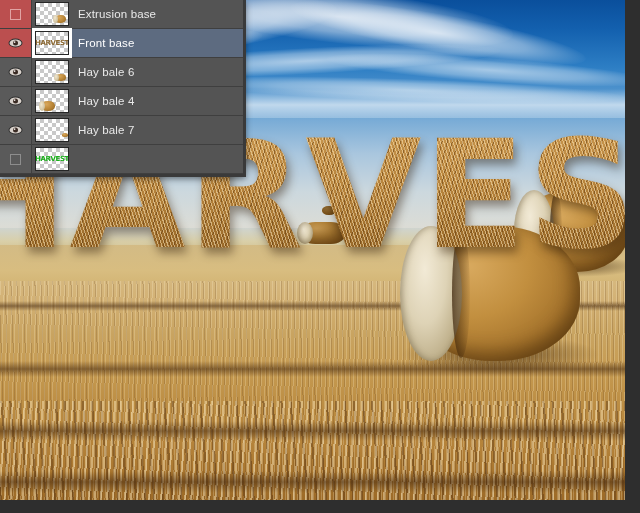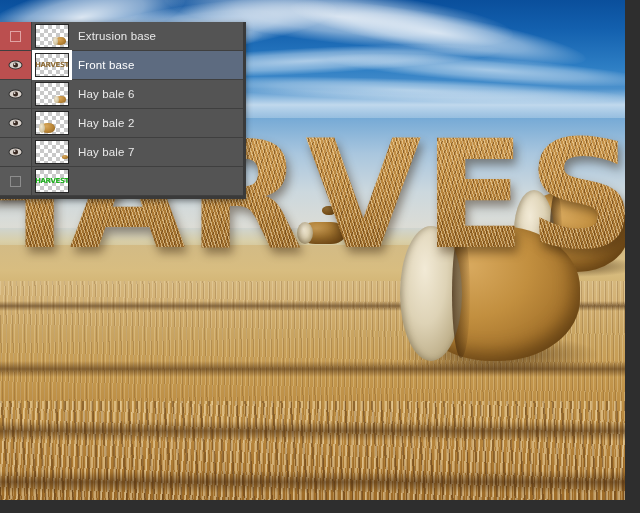--- a/index.html
+++ b/index.html
@@ -164,21 +164,20 @@
   
   #layers-panel {
     position: absolute;
     left: 0; top: 0;
     width: 246px;
     background: #4a4a4a;
     border-right: 3px solid #3a3a3a;
     border-bottom: 3px solid #3a3a3a;
     box-shadow: 0 2px 6px rgba(0,0,0,.45);
     z-index: 50;
-    margin-top: 22px;
   }
   .layer-row {
     position: relative;
     display: flex;
     align-items: center;
     height: 29px;
     background: #545454;
     border-bottom: 1px solid #3f3f3f;
   }
   .layer-row.selected { background: #5d6b80; }
@@ -397,21 +396,21 @@
           <circle cx="7.5" cy="5" r="2.5" fill="#3a2b24"></circle>
           <circle cx="6.6" cy="4.1" r=".9" fill="#f2ece8"></circle>
         </svg>
       </div>
       <div class="thumb-cell">
         <div class="thumb">
           <div class="mini-bale" style="left:5px; top:11px; width:14px; height:10px;"></div>
           <div class="mini-cap" style="left:3px; top:11px; width:6px; height:10px;"></div>
         </div>
       </div>
-      <div class="name-cell">Hay bale 2</div>
+      <div class="name-cell">Hay bale 4</div>
     </div>
 
     <div class="layer-row">
       <div class="vis-cell">
         <svg class="eye-icon" width="15" height="10" viewBox="0 0 15 10">
           <ellipse cx="7.5" cy="5" rx="7" ry="4.4" fill="#2c2c2c"></ellipse>
           <ellipse cx="7.5" cy="5" rx="6" ry="3.6" fill="#d9d2cc"></ellipse>
           <circle cx="7.5" cy="5" r="2.5" fill="#3a2b24"></circle>
           <circle cx="6.6" cy="4.1" r=".9" fill="#f2ece8"></circle>
         </svg>

